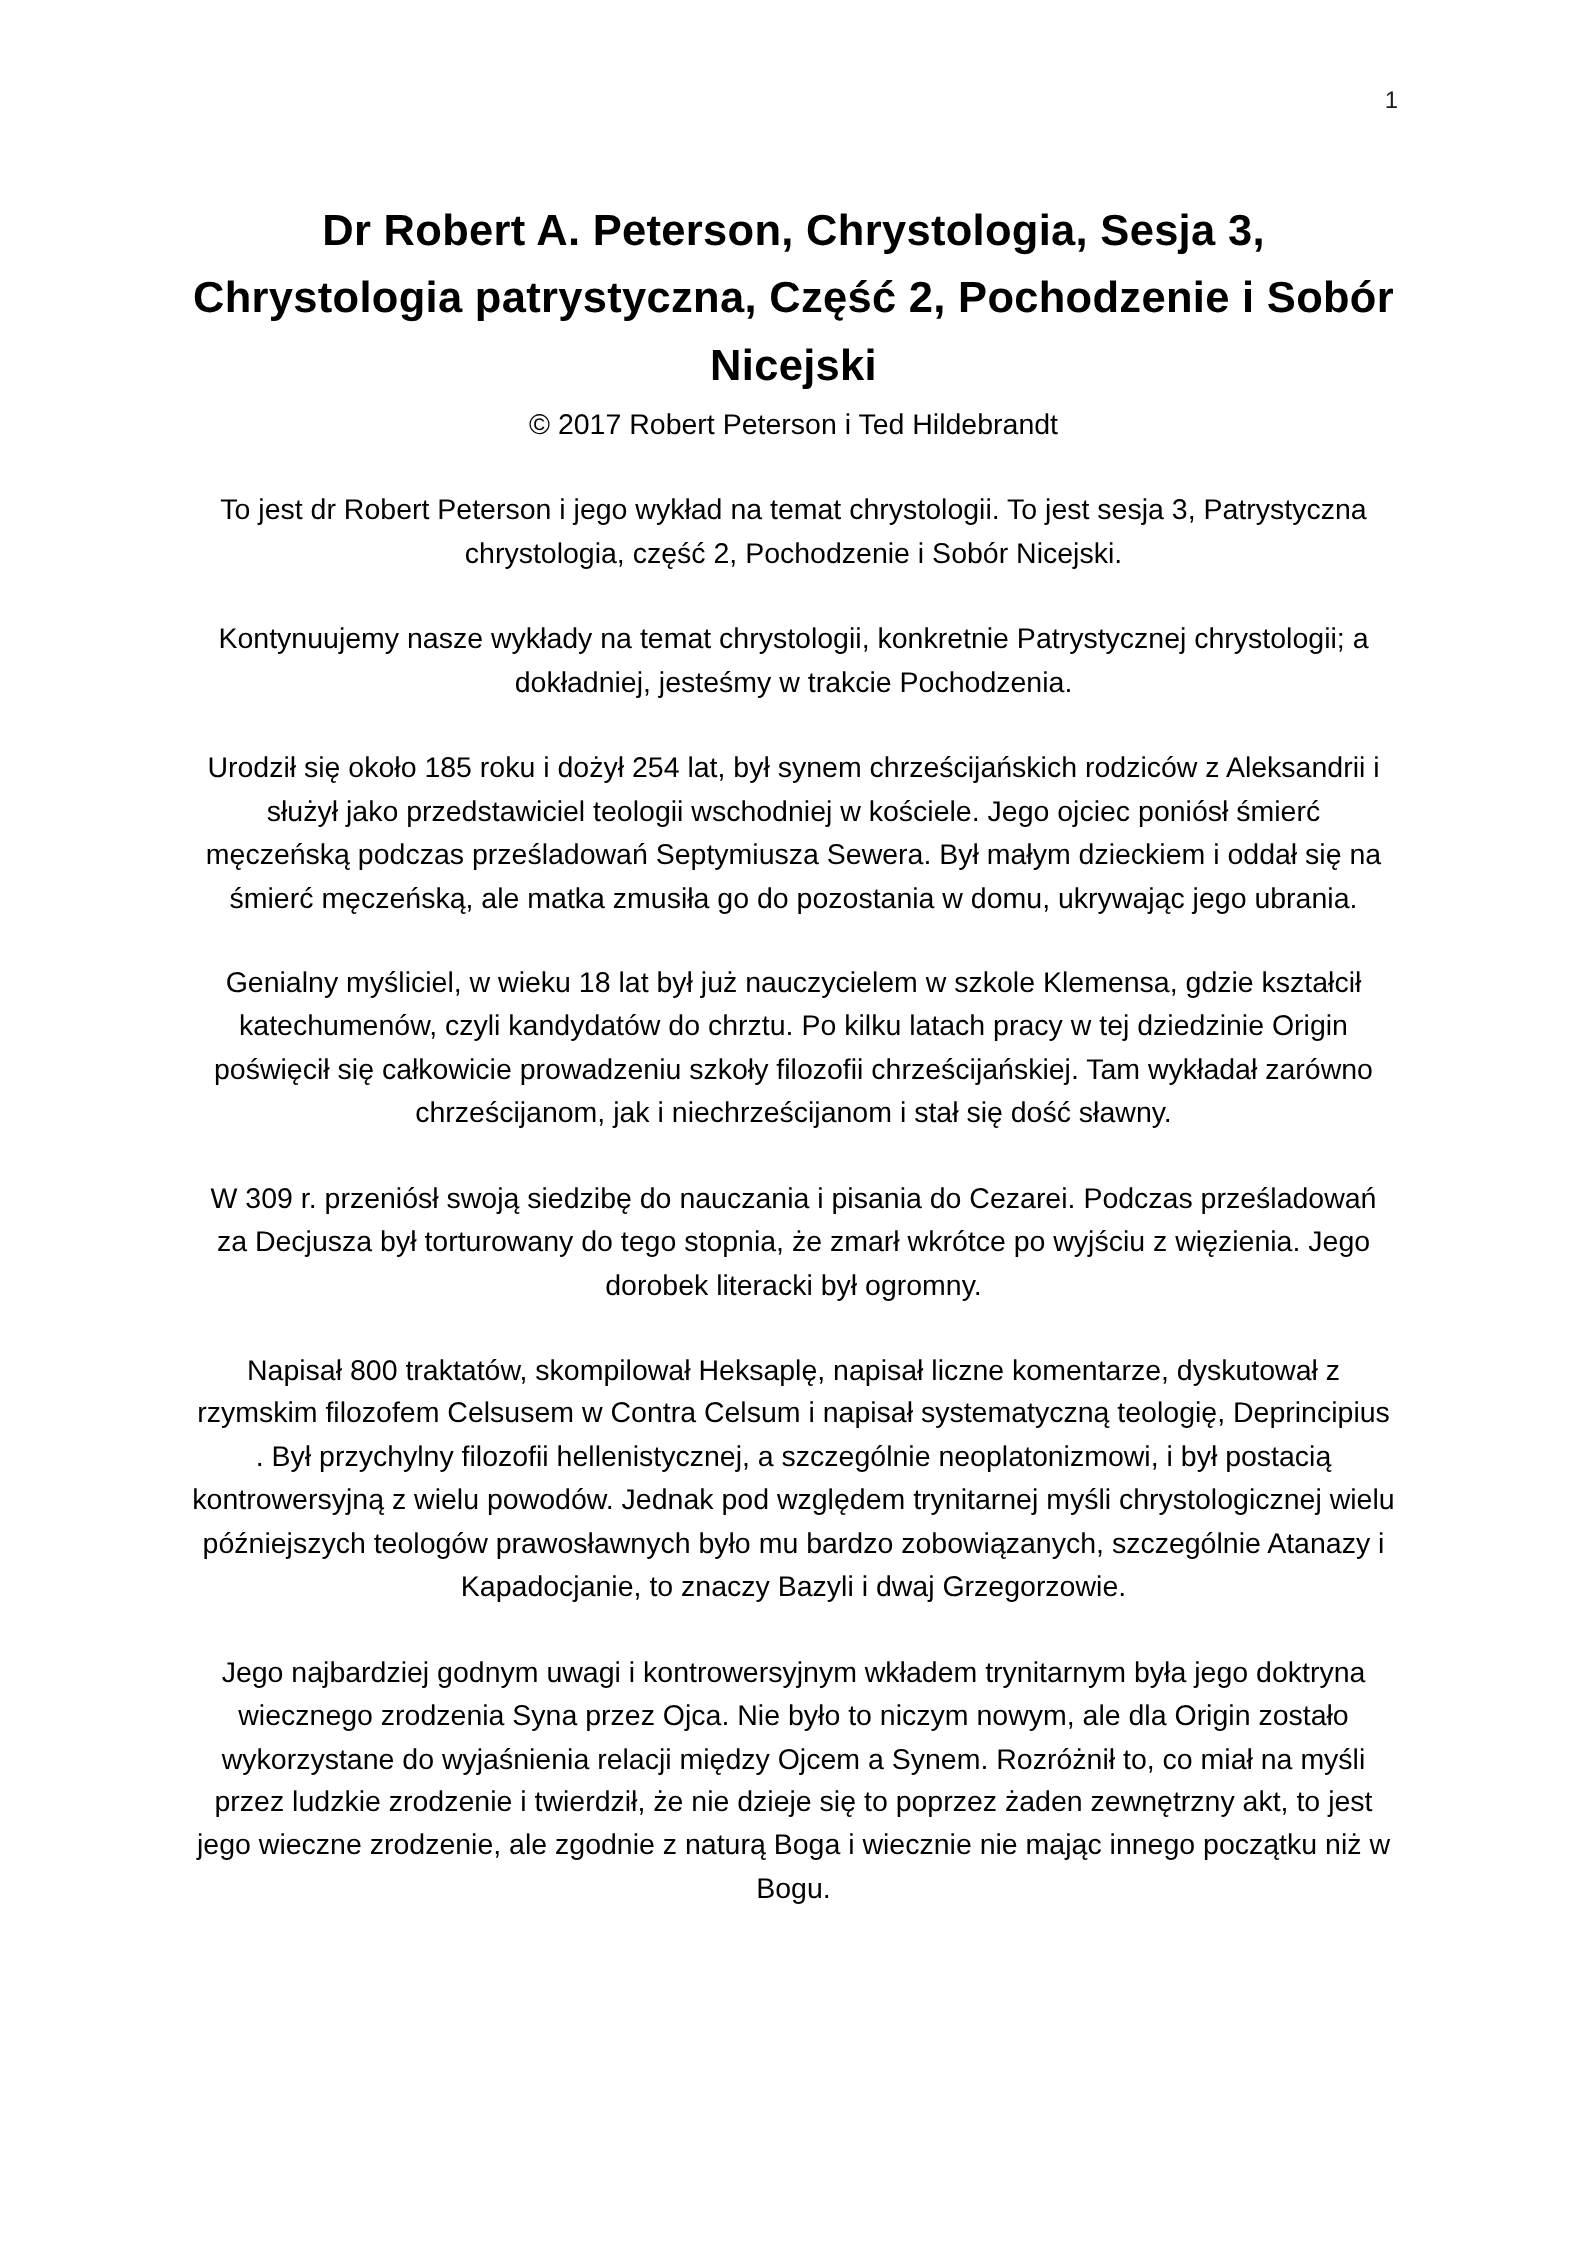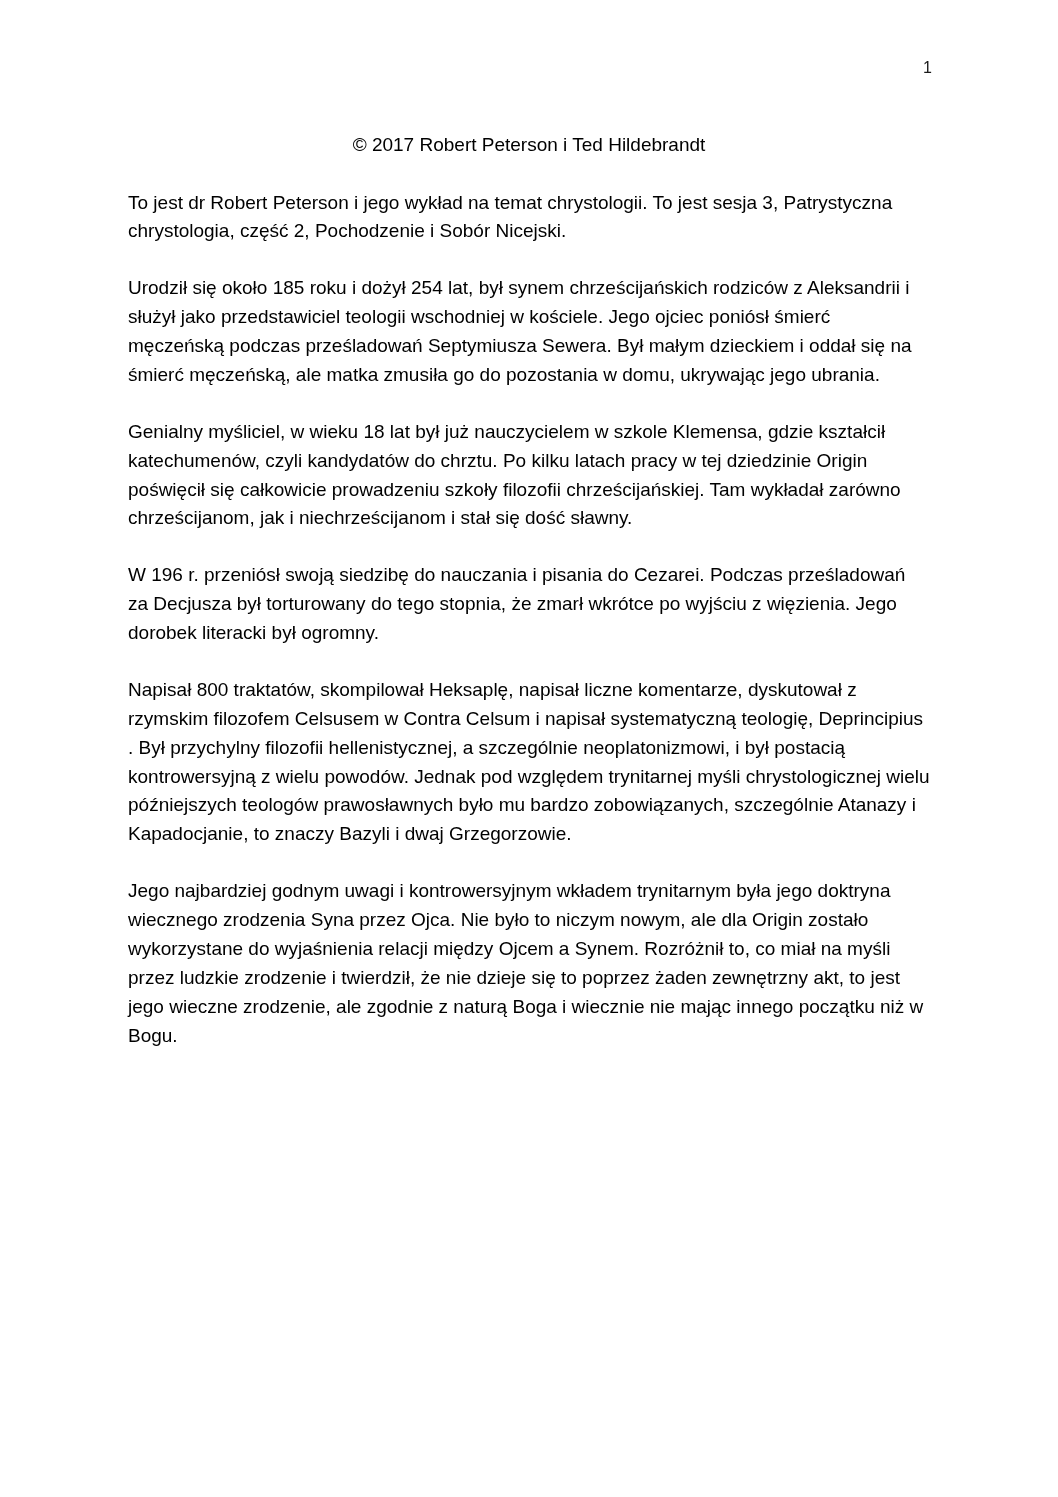--- a/index.html
+++ b/index.html
@@ -41,44 +41,46 @@
     .copyright {
       text-align: center;
       font-size: 19px;
       line-height: 1.4;
       margin: 0 0 30px 0;
     }
     .body-text p {
       font-size: 19px;
       line-height: 1.52;
       margin: 0 0 28px 0;
-      text-align: left;
+      text-align: center;
     }
   </style>
 </head>
 <body>
 
 <div class="page">
 
   <div class="page-number">1</div>
 
   <div class="content">
 
+    <h1 class="doc-title">Dr Robert A. Peterson, Chrystologia, Sesja 3, Chrystologia patrystyczna, Część 2, Pochodzenie i Sobór Nicejski</h1>
 
     <div class="copyright">© 2017 Robert Peterson i Ted Hildebrandt</div>
 
     <div class="body-text">
       <p>To jest dr Robert Peterson i jego wykład na temat chrystologii. To jest sesja 3, Patrystyczna chrystologia, część 2, Pochodzenie i Sobór Nicejski.</p>
 
+      <p>Kontynuujemy nasze wykłady na temat chrystologii, konkretnie Patrystycznej chrystologii; a dokładniej, jesteśmy w trakcie Pochodzenia.</p>
 
       <p>Urodził się około 185 roku i dożył 254 lat, był synem chrześcijańskich rodziców z Aleksandrii i służył jako przedstawiciel teologii wschodniej w kościele. Jego ojciec poniósł śmierć męczeńską podczas prześladowań Septymiusza Sewera. Był małym dzieckiem i oddał się na śmierć męczeńską, ale matka zmusiła go do pozostania w domu, ukrywając jego ubrania.</p>
 
       <p>Genialny myśliciel, w wieku 18 lat był już nauczycielem w szkole Klemensa, gdzie kształcił katechumenów, czyli kandydatów do chrztu. Po kilku latach pracy w tej dziedzinie Origin poświęcił się całkowicie prowadzeniu szkoły filozofii chrześcijańskiej. Tam wykładał zarówno chrześcijanom, jak i niechrześcijanom i stał się dość sławny.</p>
 
-      <p>W 196 r. przeniósł swoją siedzibę do nauczania i pisania do Cezarei. Podczas prześladowań za Decjusza był torturowany do tego stopnia, że zmarł wkrótce po wyjściu z więzienia. Jego dorobek literacki był ogromny.</p>
+      <p>W 309 r. przeniósł swoją siedzibę do nauczania i pisania do Cezarei. Podczas prześladowań za Decjusza był torturowany do tego stopnia, że zmarł wkrótce po wyjściu z więzienia. Jego dorobek literacki był ogromny.</p>
 
       <p>Napisał 800 traktatów, skompilował Heksaplę, napisał liczne komentarze, dyskutował z rzymskim filozofem Celsusem w Contra Celsum i napisał systematyczną teologię, Deprincipius . Był przychylny filozofii hellenistycznej, a szczególnie neoplatonizmowi, i był postacią kontrowersyjną z wielu powodów. Jednak pod względem trynitarnej myśli chrystologicznej wielu późniejszych teologów prawosławnych było mu bardzo zobowiązanych, szczególnie Atanazy i Kapadocjanie, to znaczy Bazyli i dwaj Grzegorzowie.</p>
 
       <p>Jego najbardziej godnym uwagi i kontrowersyjnym wkładem trynitarnym była jego doktryna wiecznego zrodzenia Syna przez Ojca. Nie było to niczym nowym, ale dla Origin zostało wykorzystane do wyjaśnienia relacji między Ojcem a Synem. Rozróżnił to, co miał na myśli przez ludzkie zrodzenie i twierdził, że nie dzieje się to poprzez żaden zewnętrzny akt, to jest jego wieczne zrodzenie, ale zgodnie z naturą Boga i wiecznie nie mając innego początku niż w Bogu.</p>
     </div>
 
   </div>
 
 </div>
 

